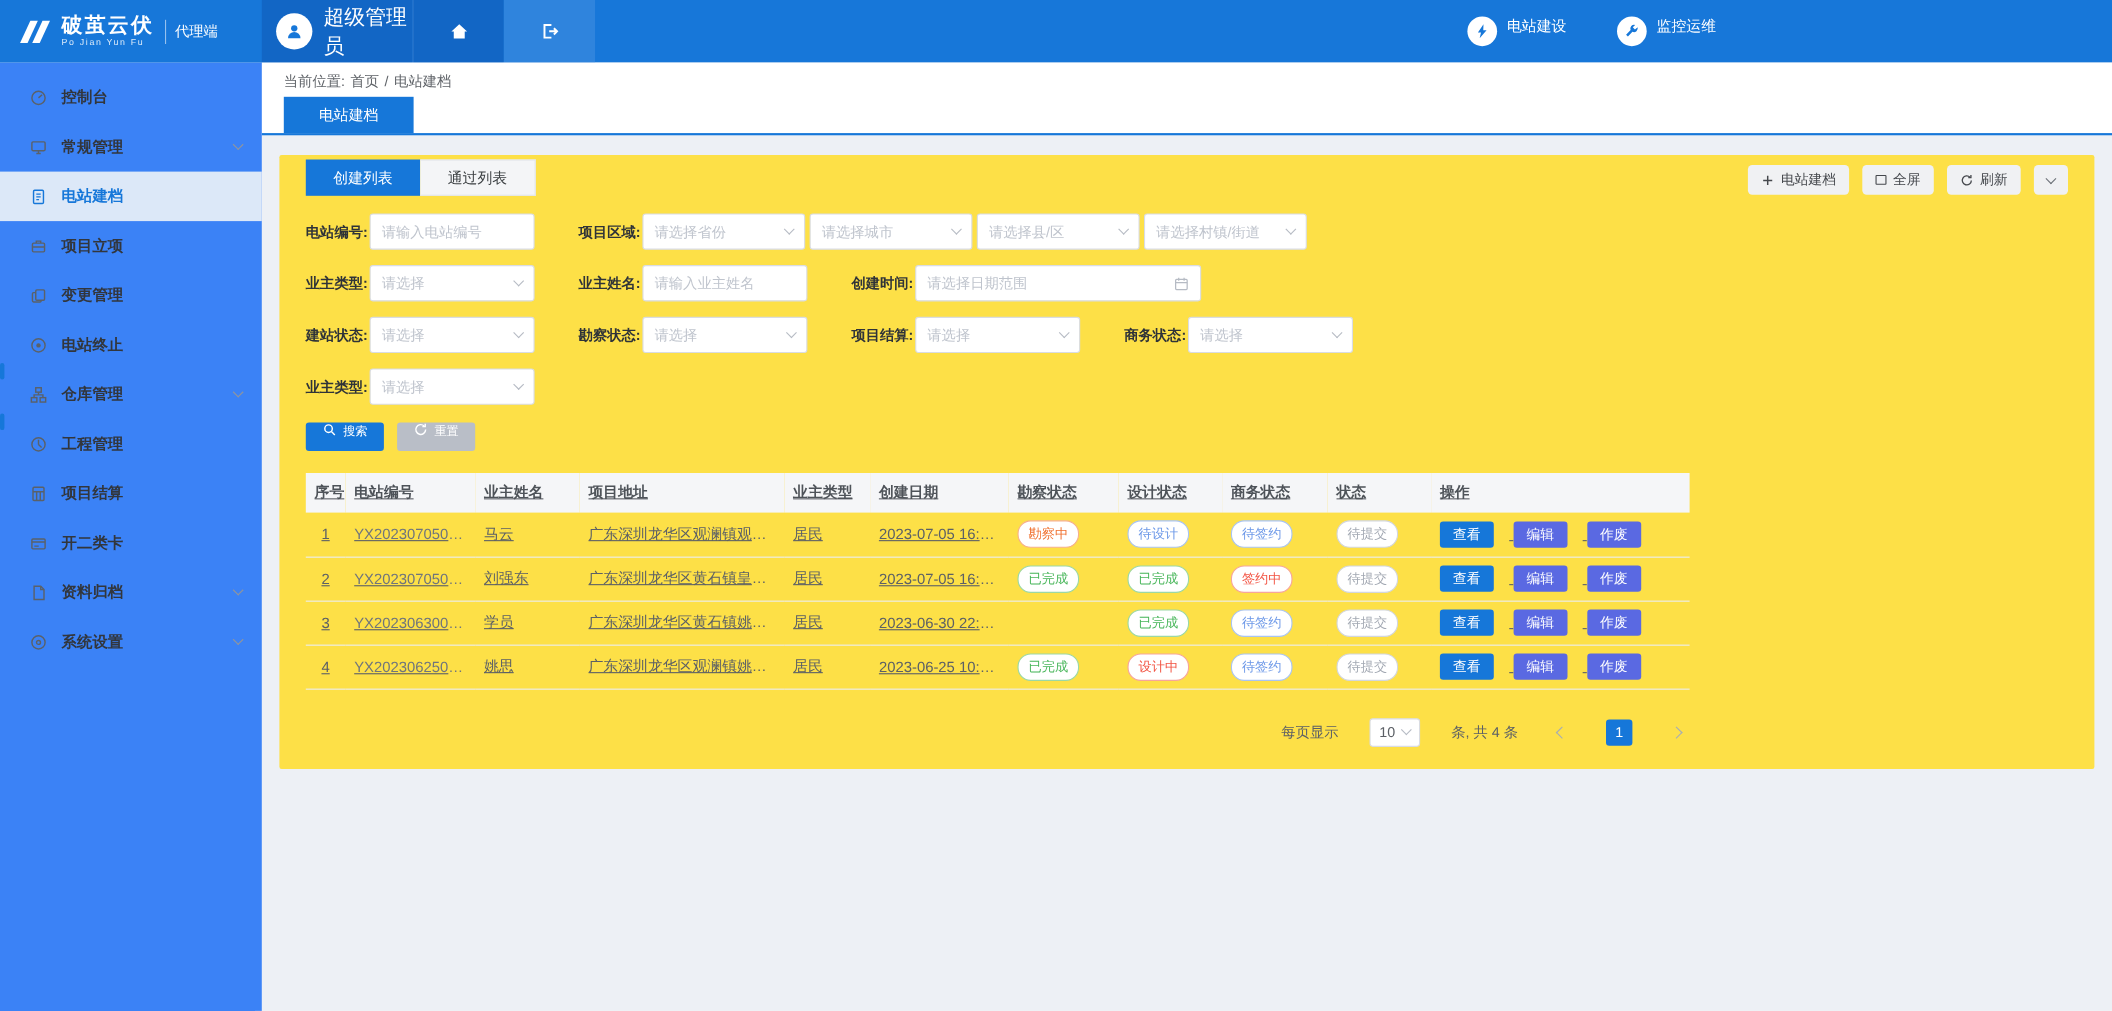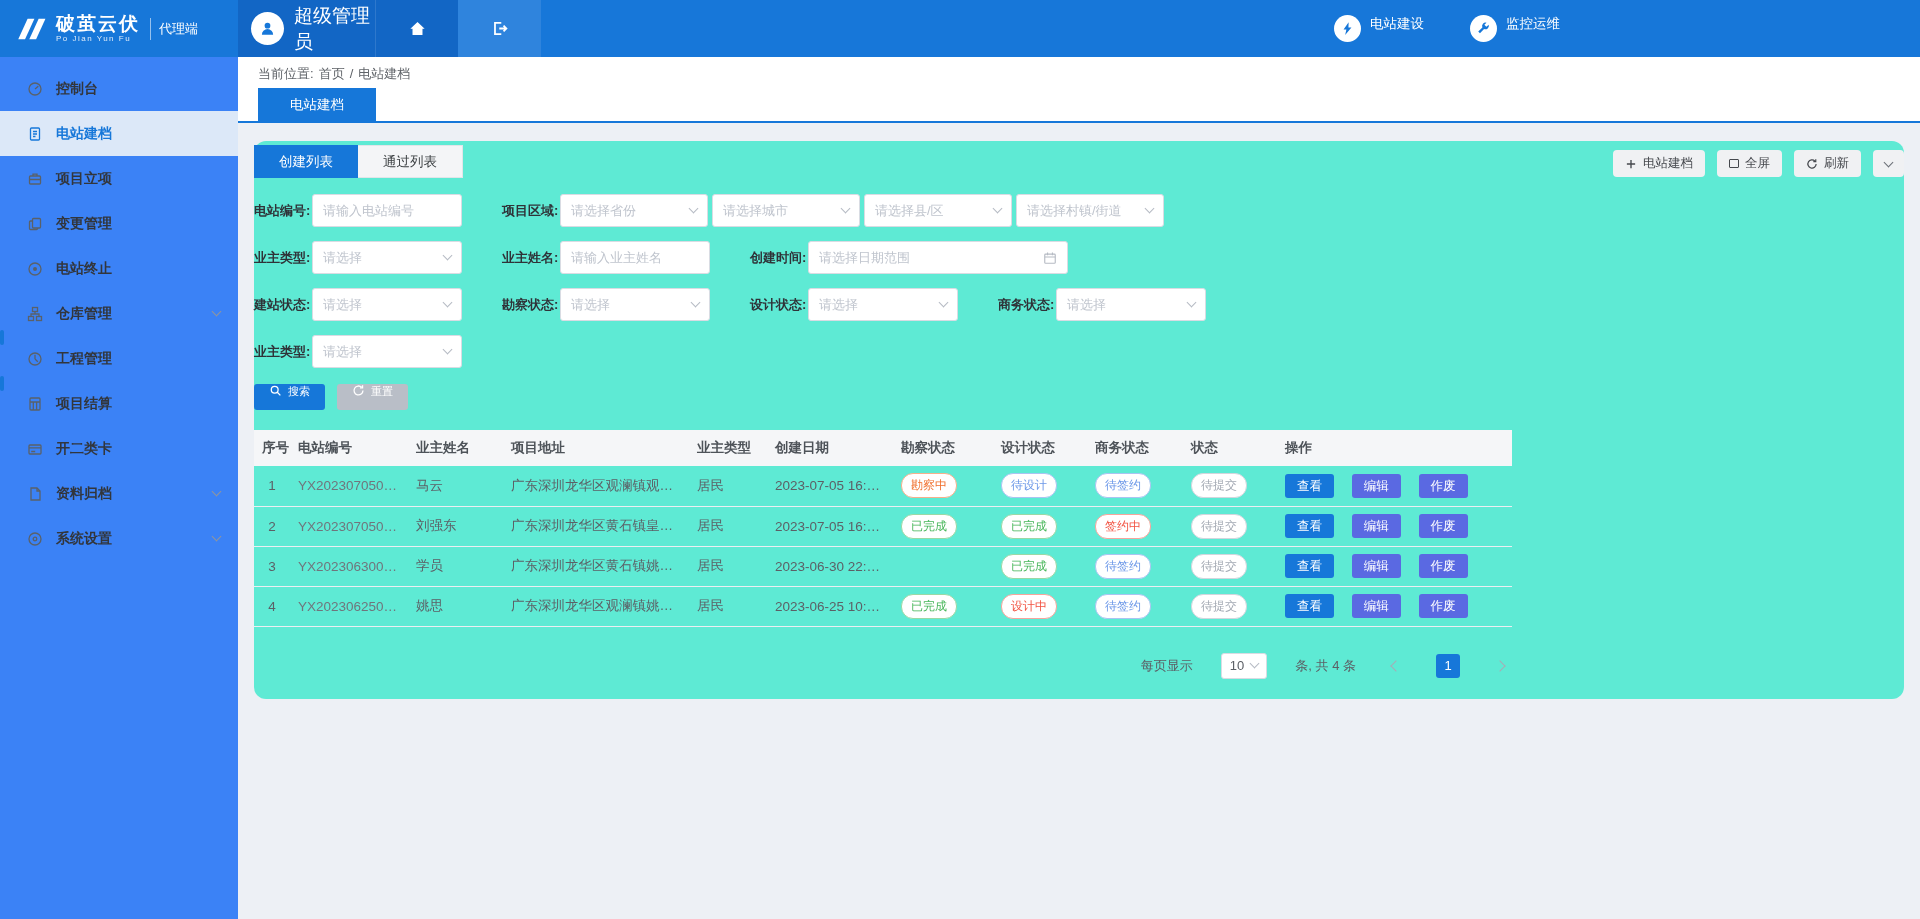--- a/index.html
+++ b/index.html
@@ -40,21 +40,21 @@
   .side-mark.m2 { top:319px; }
 
   
   .main { flex:1; background:#edf0f5; display:flex; flex-direction:column; min-width:0; }
   .crumb-bar { height:33px; background:#fff; display:flex; align-items:center; padding-left:20px; font-size:13px; color:#5f6368; gap:5px; flex-shrink:0; }
   .crumb-link { cursor:pointer; }
   .pagetab-bar { height:33px; background:#fff; border-bottom:2px solid #1677d9; padding-left:20px; display:flex; align-items:flex-end; flex-shrink:0; }
   .page-tab { height:33px; min-width:118px; background:#1677d9; color:#fff; font-size:13.5px; display:flex; align-items:center; justify-content:center; padding:0 20px; cursor:pointer; }
 
   .content { flex:1; padding:18px 16px; min-height:0; }
-  .panel { background:#5eead4; border-radius:12px; min-height:537px; padding:4px 0 20px; }
+  .panel { background:#fde047; border-radius:2px; min-height:537px; padding:4px 24px 20px; }
 
   
   .panel-head { display:flex; align-items:center; }
   .ltab { height:33px; padding:0 25px; display:flex; align-items:center; font-size:13.5px; cursor:pointer; }
   .ltab.active { background:#1677d9; color:#fff; }
   .ltab.inactive { background:#f4f5f7; color:#3c4043; border:1px solid #e2e5e9; border-left:none; }
   .toolbar { margin-left:auto; display:flex; gap:12px; align-items:center; padding-top:4px; }
   .tbtn { height:27px; background:#f0f1f3; border-radius:4px; display:flex; align-items:center; gap:6px; padding:0 12px; font-size:12.5px; color:#45484d; cursor:pointer; white-space:nowrap; }
   .tbtn .ticon { display:flex; color:#45484d; }
   .fs-square { width:10px; height:9px; border:1.4px solid #45484d; border-radius:1px; display:inline-block; }
@@ -76,21 +76,21 @@
   .cal-icon { margin-left:auto; display:flex; color:#b6bbc4; }
 
   
   .btn-row { margin-top:16px; display:flex; gap:12px; }
   .btn { height:26px; border:none; border-radius:3px; display:flex; align-items:flex-start; gap:6px; padding:0 15px; font-size:11px; color:#fff; cursor:pointer; }
   .btn.search { background:#1677d9; }
   .btn.reset { background:#b9bec7; }
 
   
   .table-wrap { margin-top:20px; }
-  table { border-collapse:collapse; table-layout:fixed; width:1258px; font-size:13.5px; color:#5c6066; }
+  table { border-collapse:collapse; table-layout:fixed; width:1258px; font-size:13.5px; color:#5c6066;text-decoration:underline; }
   thead th { background:#f5f6f8; height:36px; font-weight:700; color:#4e5359; text-align:left; padding:0 8px; white-space:nowrap; }
   thead th.col-no { text-align:center; }
   tbody td { height:40px; border-bottom:1px solid #eceef2; padding:0 8px; white-space:nowrap; overflow:hidden; text-overflow:ellipsis; }
   td.col-no { text-align:center; }
   .station { color:#70757c; }
   .badge { display:inline-block; min-width:56px; text-align:center; font-size:12px; padding:3px 9px; border-radius:12px; border:1px solid; background:#fff; }
   .badge:empty { display:none; }
   .badge.orange { color:#f0702e; border-color:#f6b08c; }
   .badge.red    { color:#f25443; border-color:#f7a59c; }
   .badge.green  { color:#48b65a; border-color:#9bd8a5; }
@@ -190,20 +190,30 @@
       <div class="side-item">
         <span class="sicon">
           <svg width="16" height="16" viewBox="0 0 16 16" fill="none" stroke="currentColor" stroke-width="1.3">
             <circle cx="8" cy="8" r="6"></circle>
               <path d="M8 8 11.3 5.2"></path>
           </svg>
         </span>
         <span>控制台</span>
       </div>
 
+      <div class="side-item">
+        <span class="sicon">
+          <svg width="16" height="16" viewBox="0 0 16 16" fill="none" stroke="currentColor" stroke-width="1.3">
+            <rect x="2" y="3" width="12" height="8" rx="1"></rect>
+              <path d="M6 13.5h4M8 11v2.5"></path>
+          </svg>
+        </span>
+        <span>常规管理</span>
+        <span class="side-chev"></span>
+      </div>
 
       <div class="side-item active">
         <span class="sicon">
           <svg width="16" height="16" viewBox="0 0 16 16" fill="none" stroke="currentColor" stroke-width="1.3">
             <rect x="3.5" y="2" width="9" height="12" rx="1"></rect>
               <path d="M6 5.5h4M6 8h4M6 10.5h2.5"></path>
           </svg>
         </span>
         <span>电站建档</span>
       </div>
@@ -417,21 +427,21 @@
                 </div>
               </div>
               <div class="fgroup">
                 <span class="flabel">勘察状态:</span>
                 <div class="control w150 sel">
                   <span class="ph">请选择</span>
                   <span class="chev"></span>
                 </div>
               </div>
               <div class="fgroup">
-                <span class="flabel">设计状态:</span>
+                <span class="flabel">项目结算:</span>
                 <div class="control w150 sel">
                   <span class="ph">请选择</span>
                   <span class="chev"></span>
                 </div>
               </div>
               <div class="fgroup">
                 <span class="flabel">商务状态:</span>
                 <div class="control w150 sel">
                   <span class="ph">请选择</span>
                   <span class="chev"></span>

